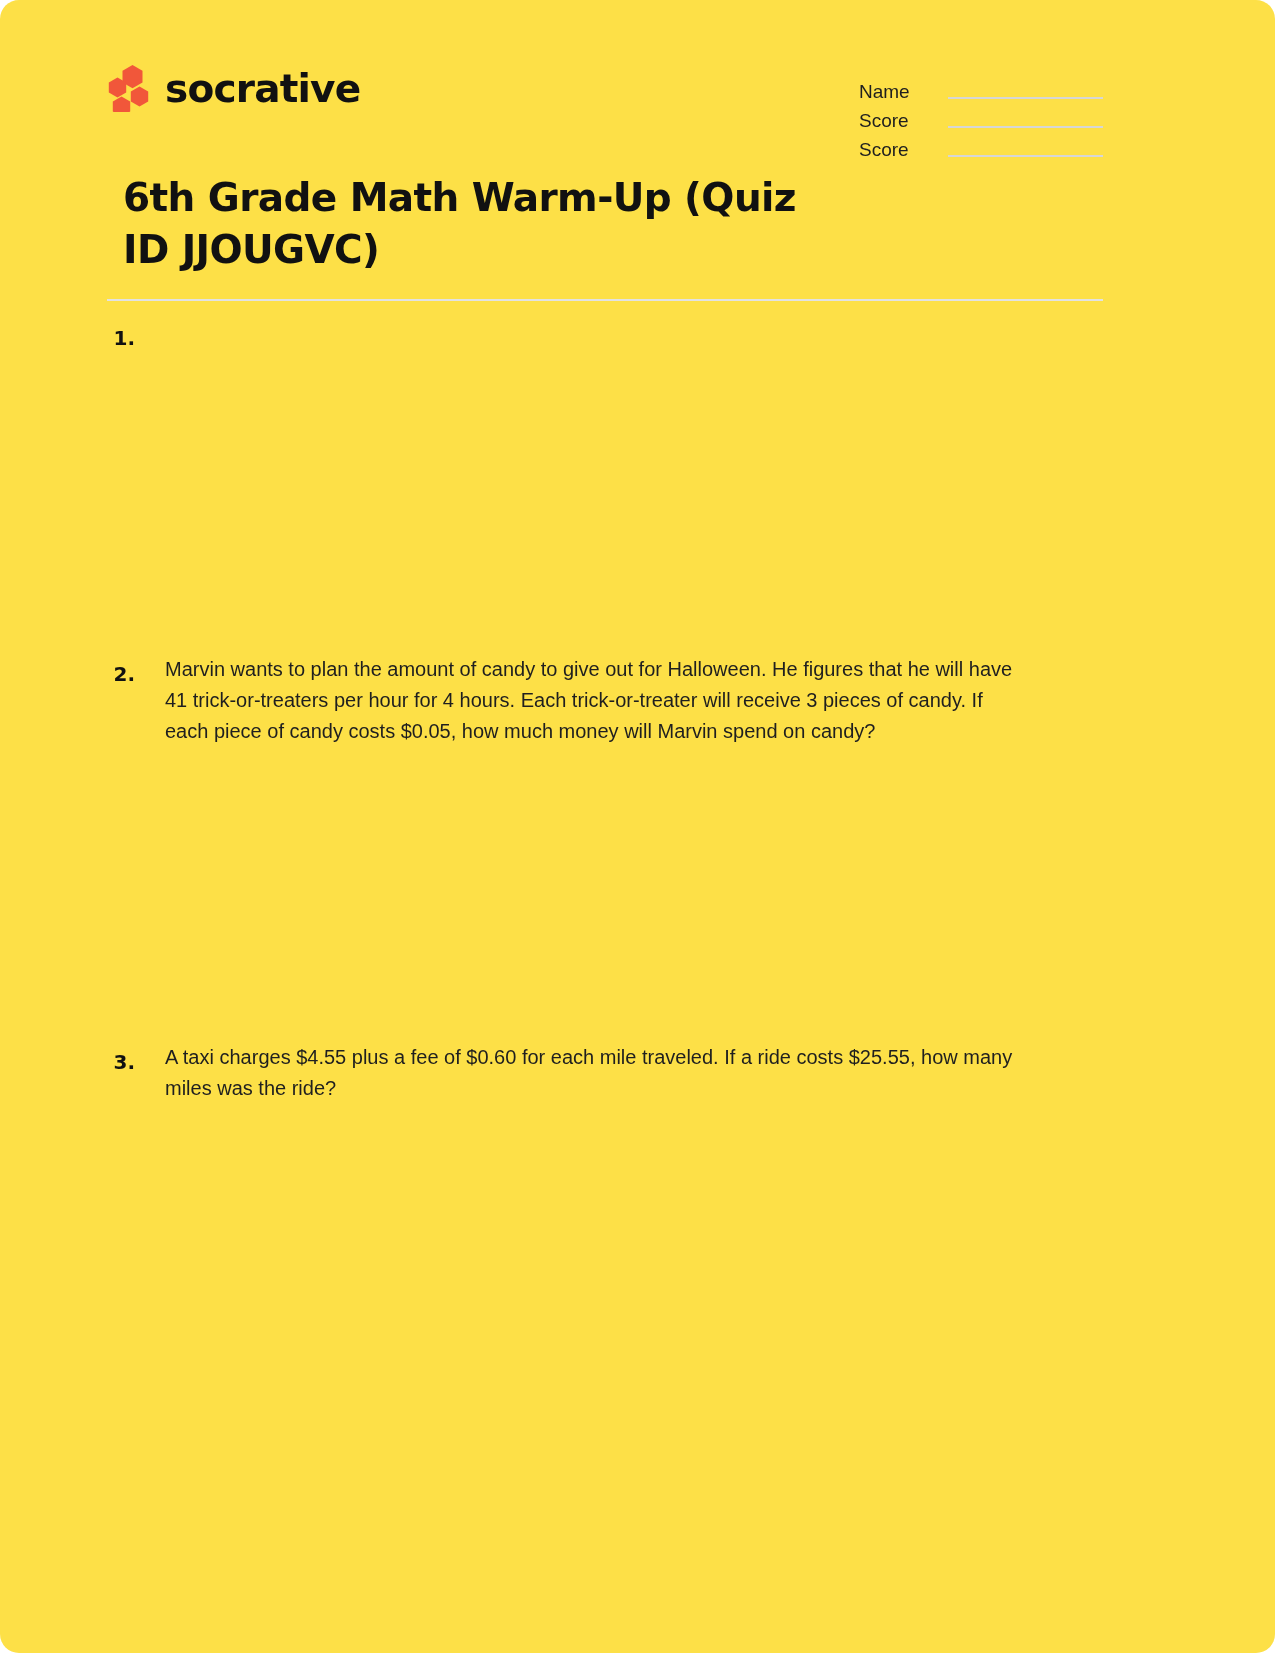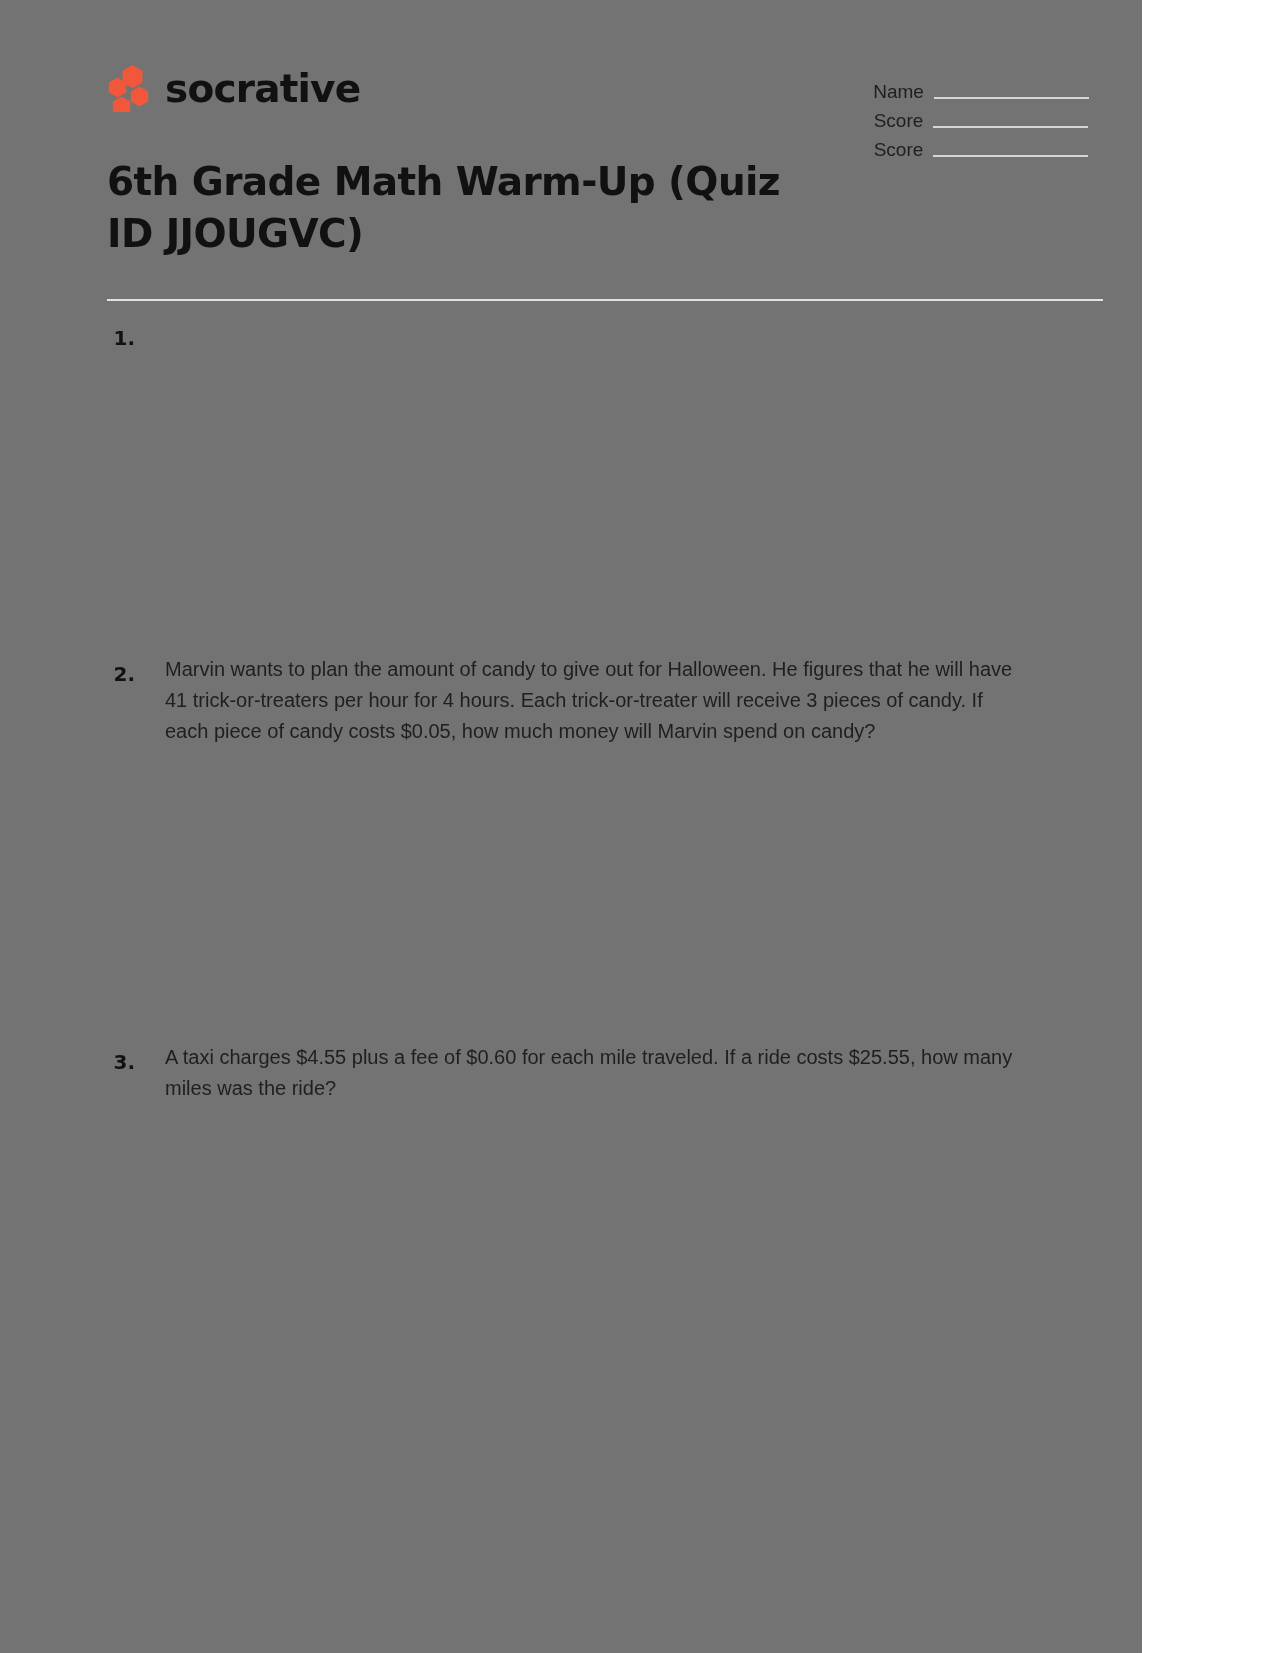--- a/index.html
+++ b/index.html
@@ -13,23 +13,24 @@
     font-family: "Liberation Sans", sans-serif;
     color: #1a1a1a;
     -webkit-font-smoothing: antialiased;
     position: relative;
     overflow: hidden;
   }
 
   .page {
     position: absolute;
     left: 0; top: 0;
-    width: 1142px;
+    width: 1275px;
     height: 1653px;
-    background: #737373;
+    background: #fde047;
+    border-radius: 19px;
   }
 
   
   .header {
     position: absolute;
     left: 107px;
     top: 58px;
     width: 996px;
     height: 200px;
   }
@@ -61,34 +62,34 @@
     position: absolute;
     left: 0;
     top: 98px;
     width: 730px;
     font-family: "DejaVu Sans", sans-serif;
     font-size: 39px;
     font-weight: 700;
     line-height: 1.34;
     letter-spacing: -0.6px;
     color: #111111;
-    margin: 0;
+    margin: 16px;
   }
 
   
   .meta-fields {
     position: absolute;
     right: 0;
     top: 16px;
     width: 244px;
   }
   .meta-row {
     display: flex;
     align-items: flex-end;
-    justify-content: center;
+    justify-content: space-between;
     gap: 10px;
     height: 29px;
   }
   .meta-row.score-row {
   }
   .meta-label {
     font-size: 19px;
     color: #1f1f1f;
     line-height: 1;
     white-space: nowrap;

